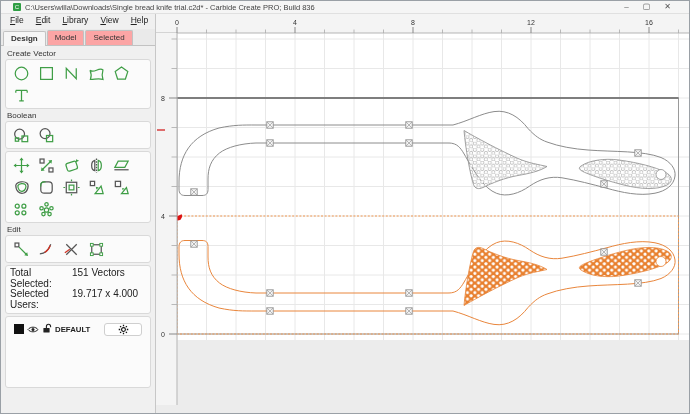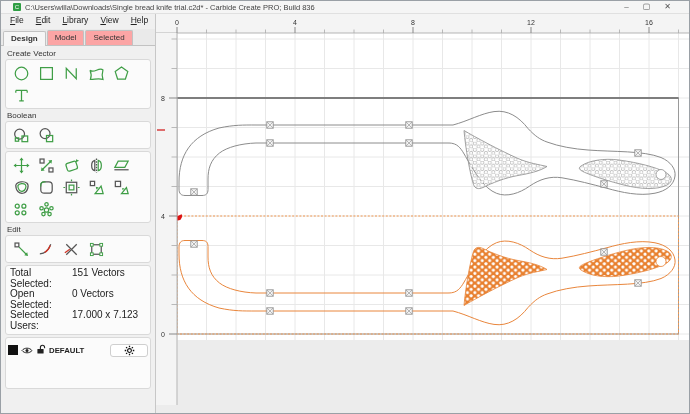--- a/index.html
+++ b/index.html
@@ -38,21 +38,21 @@
   .tool svg{stroke:#3f9e46;fill:none;stroke-width:1.3;}
   .tool svg .dk{stroke:#555;}
   .tool svg .red{stroke:#d23324;}
   .tool svg .fil{fill:#3f9e46;stroke:none;}
   .tool svg .wfil{fill:#fff;stroke:#3f9e46;stroke-width:1;}
   
   .info-box{display:block;padding:2px 4px 3px 4px;}
   .info-row{display:flex;font-size:10px;line-height:10.5px;color:#222;}
   .info-row .lbl{width:62px;flex:0 0 auto;}
   
-  .layers-box{display:block;height:52px;padding:3px 2px;}
+  .layers-box{display:block;height:72px;padding:3px 8px;}
   .layer-row{display:flex;align-items:center;gap:3px;}
   .swatch{width:10px;height:10px;background:#111;flex:0 0 auto;}
   .layer-name{font-size:7.8px;font-weight:bold;flex:1;}
   .gear-btn{width:38px;height:13px;border:1px solid #cfcfcf;border-radius:3px;
     background:#fff;display:flex;align-items:center;justify-content:center;}
   
   .rightcol{flex:1;position:relative;background:#ececec;min-width:0;}
   #canvas-svg{display:block;}
   #canvas-svg text{font-family:"Liberation Sans",sans-serif;}
 </style>
@@ -266,26 +266,22 @@
             </div>
         </div>
 
         <div class="group">
           <div class="group-box info-box">
             <div class="info-row">
               <span class="lbl">Total Selected:</span>
               <span class="val">151 Vectors</span>
             </div>
             <div class="info-row">
-              <span class="lbl">Open Selected:</span>
-              <span class="val">0 Vectors</span>
-            </div>
-            <div class="info-row">
               <span class="lbl">Selected Users:</span>
-              <span class="val">17.000 x 7.123</span>
+              <span class="val">19.717 x 4.000</span>
             </div>
           </div>
         </div>
 
         <div class="group">
           <div class="group-box layers-box">
             <div class="layer-row">
               <span class="swatch"></span>
               <span>
                 <svg width="12" height="9" viewBox="0 0 12 8">

